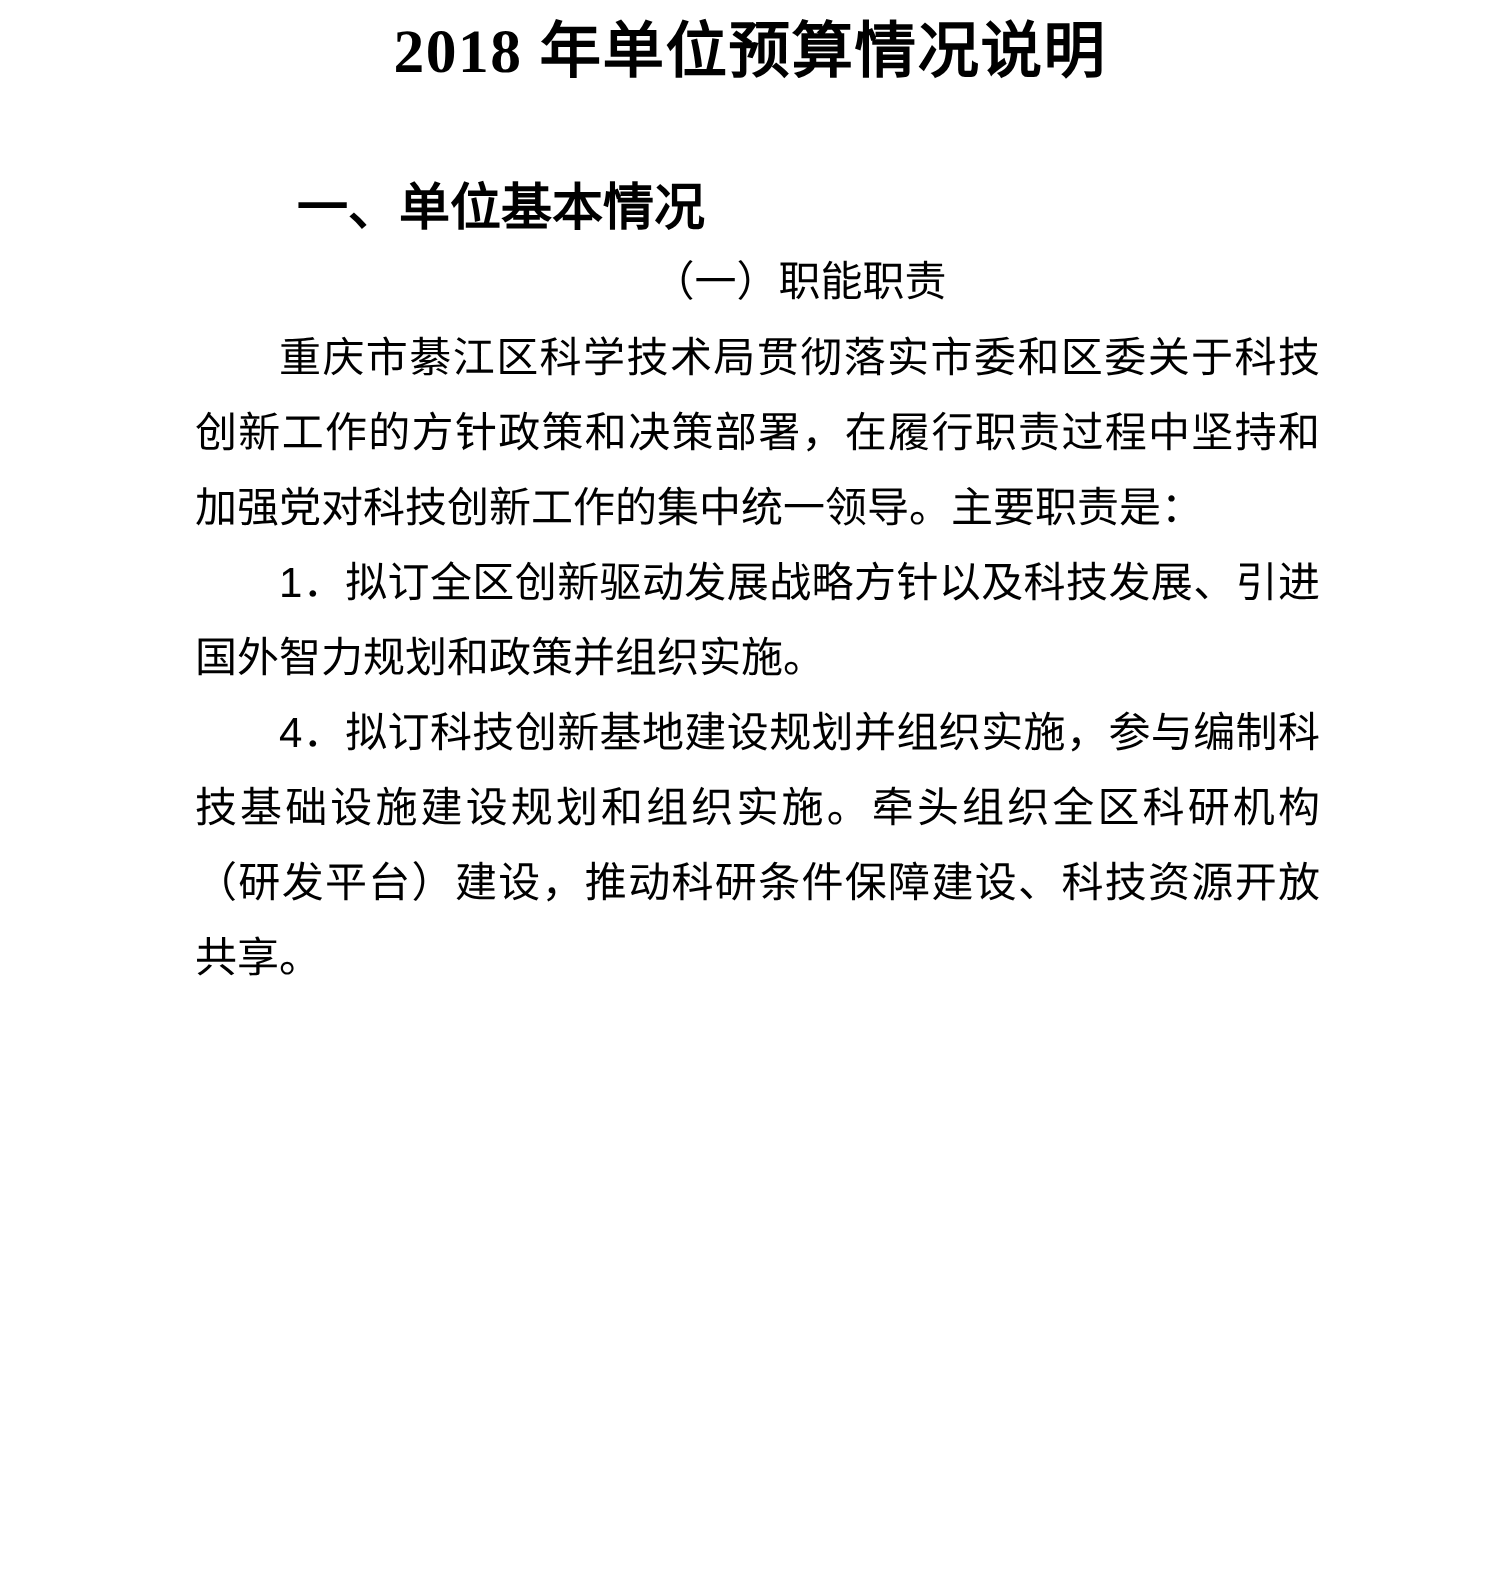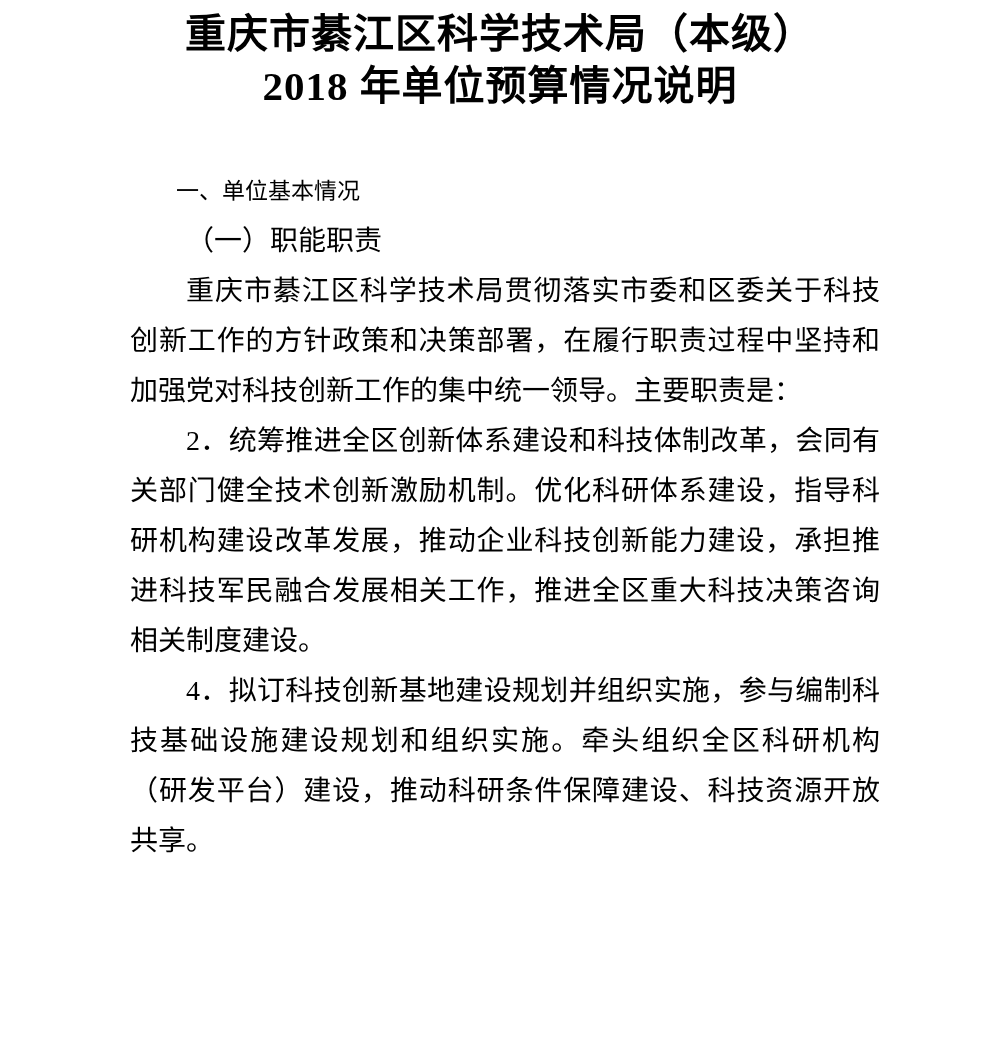--- a/index.html
+++ b/index.html
@@ -24,52 +24,52 @@
     font-size: 41px;
     line-height: 52px;
     letter-spacing: 1px;
   }
   .doc-body {
     margin: 0 120px 0 130px; 
   }
   .section-heading {
     margin: 54px 0 0 0;
     font-family: "Liberation Sans", "DejaVu Sans", sans-serif;
-    font-weight: 400;
-    font-size: 23px;
+    font-weight: 700;
+    font-size: 34px;
     line-height: 50px;
     text-indent: 2em;
   }
   .subsection-heading {
     margin: 0;
     font-family: "Liberation Serif", "DejaVu Serif", serif;
     font-weight: 400;
     font-size: 28px;
     line-height: 50px;
     text-indent: 2em;
+    text-align: center;
   }
   .body-para {
     margin: 0;
-    font-family: Liberation Serif, serif;
+    font-family: Liberation Sans, sans-serif;
     font-weight: 400;
     font-size: 28px;
     line-height: 50px;
     text-indent: 2em;
     text-align: justify;
     text-justify: inter-ideograph;
   }
 </style>
 </head>
 <body>
 
 <div class="page">
   <header class="doc-title">
-    <div>重庆市綦江区科学技术局（本级）</div>
     <div>2018 年单位预算情况说明</div>
   </header>
   <main class="doc-body">
     <h2 class="section-heading">一、单位基本情况</h2>
     <p class="subsection-heading">（一）职能职责</p>
     <p class="body-para">重庆市綦江区科学技术局贯彻落实市委和区委关于科技创新工作的方针政策和决策部署，在履行职责过程中坚持和加强党对科技创新工作的集中统一领导。主要职责是：</p>
-    <p class="body-para">2．统筹推进全区创新体系建设和科技体制改革，会同有关部门健全技术创新激励机制。优化科研体系建设，指导科研机构建设改革发展，推动企业科技创新能力建设，承担推进科技军民融合发展相关工作，推进全区重大科技决策咨询相关制度建设。</p>
+    <p class="body-para">1．拟订全区创新驱动发展战略方针以及科技发展、引进国外智力规划和政策并组织实施。</p>
     <p class="body-para">4．拟订科技创新基地建设规划并组织实施，参与编制科技基础设施建设规划和组织实施。牵头组织全区科研机构（研发平台）建设，推动科研条件保障建设、科技资源开放共享。</p>
   </main>
 </div>
 
 </body></html>

